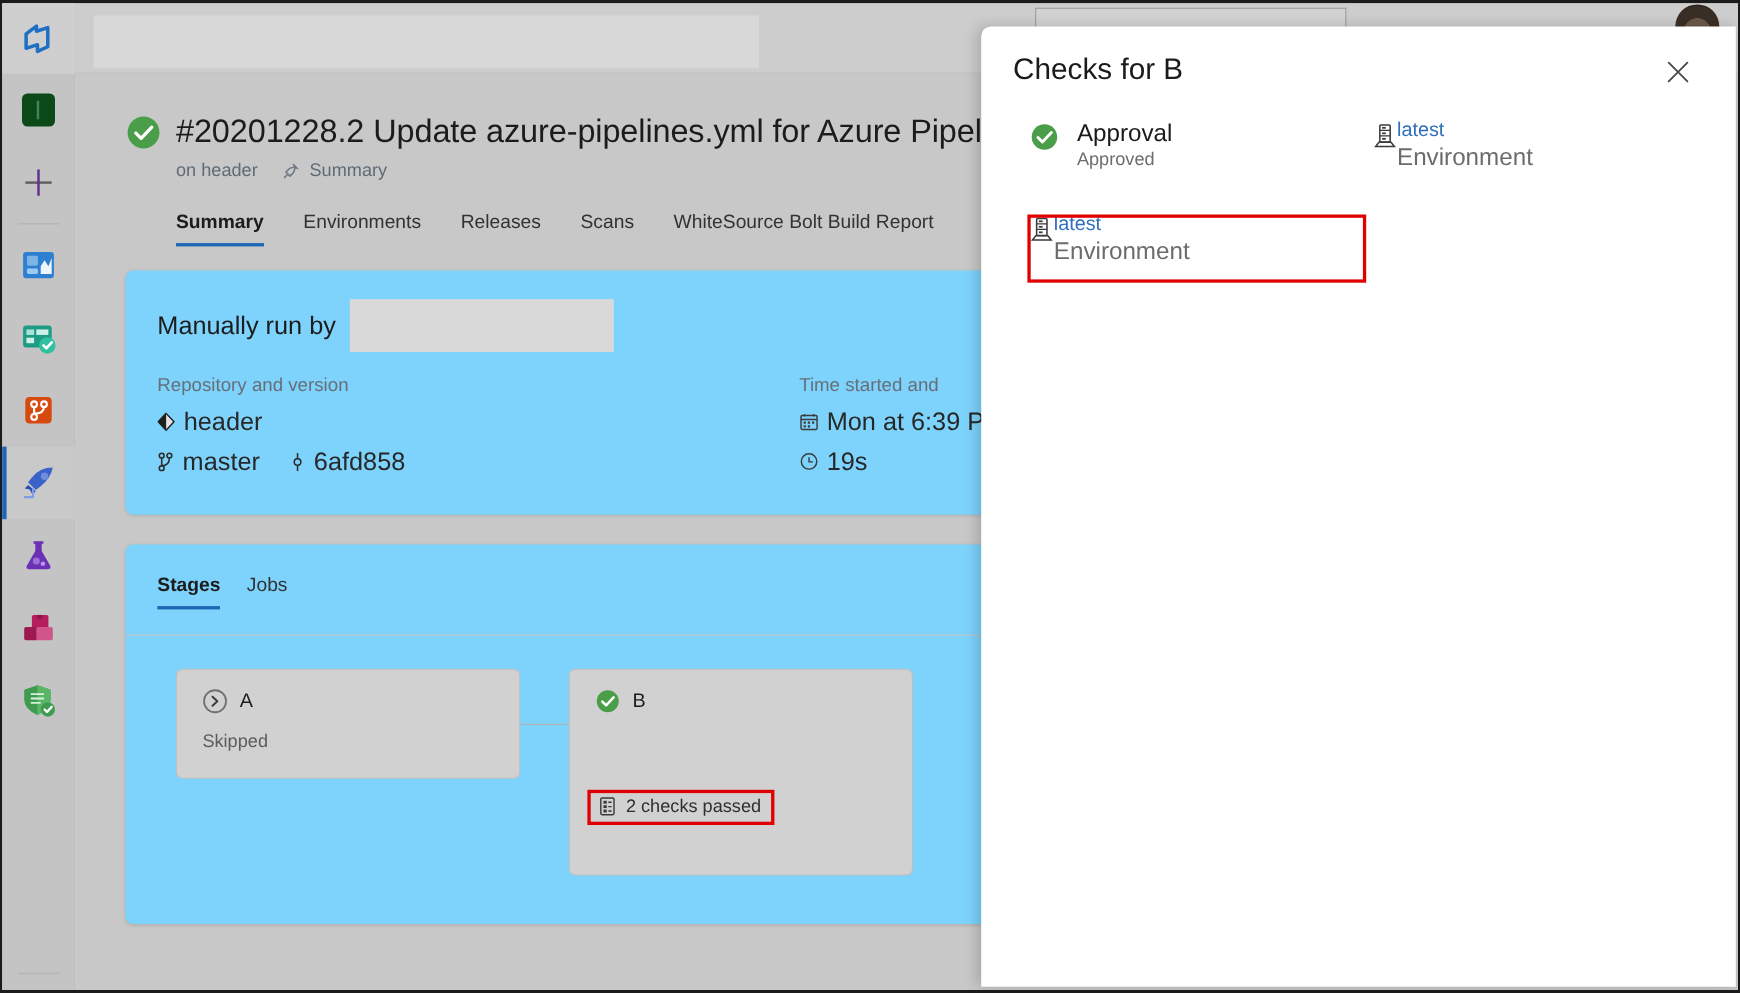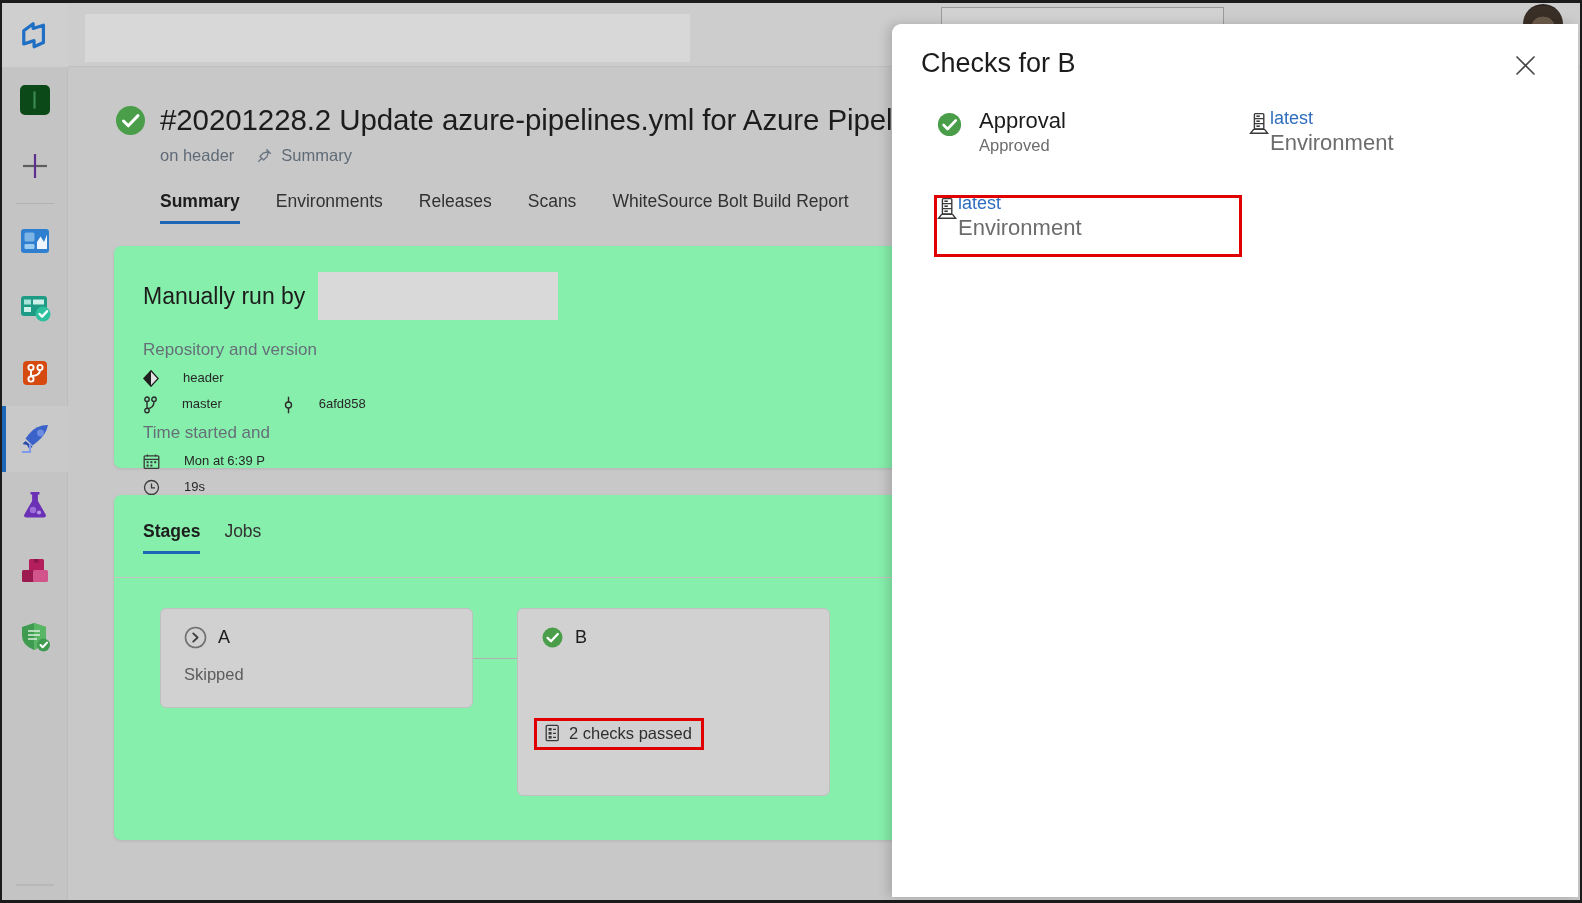--- a/index.html
+++ b/index.html
@@ -115,21 +115,21 @@
   .tab:first-child { padding-left: 0; }
   .tab.active { font-weight: 700; color: #1c1c1c; }
   .tab.active::after {
     content: ""; position: absolute;
     left: 0; right: 12px; bottom: 0; height: 3px;
     background: #1d66b5;
   }
 
   
   .card {
-    background: #86efac;
+    background: #7dd3fc;
     border-radius: 7px;
     box-shadow: 0 1px 3px rgba(0,0,0,0.10);
     margin-left: 46px;
   }
   #summary-card {
     margin-top: 22px;
     width: 1196px; height: 222px;
     position: relative;
   }
   .manual-row {
@@ -138,30 +138,29 @@
   }
   .manual-label { font-size: 23px; color: #1c1c1c; }
   .manual-redact {
     margin-left: 13px;
     width: 240px; height: 48px;
     background: #d9d9d9;
   }
   .sum-cols {
     display: flex;
     padding: 20px 0 0 29px;
-    flex-direction: column;
   }
   .sum-col { width: 597px; }
   .sum-col-head {
     font-size: 17px; color: #666f78;
     margin-bottom: 10px;
   }
   .sum-line {
-    display: flex; align-items: flex-start; gap: 24px;
-    font-size: 13px; color: #272727;
+    display: flex; align-items: center; gap: 8px;
+    font-size: 23px; color: #272727;
     margin-bottom: 9px; white-space: nowrap;
   }
   .sum-line .spacer { width: 12px; }
 
   
   #stages-card {
     margin-top: 27px;
     width: 1196px; height: 345px;
     position: relative;
   }

